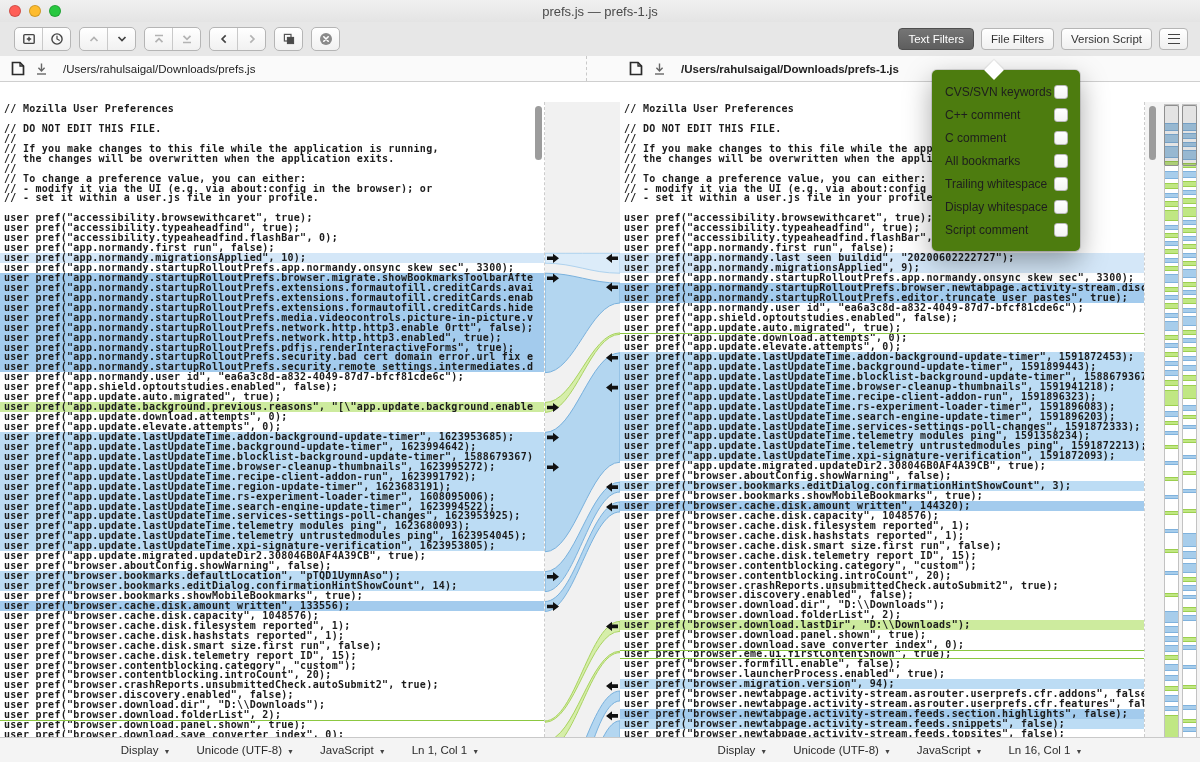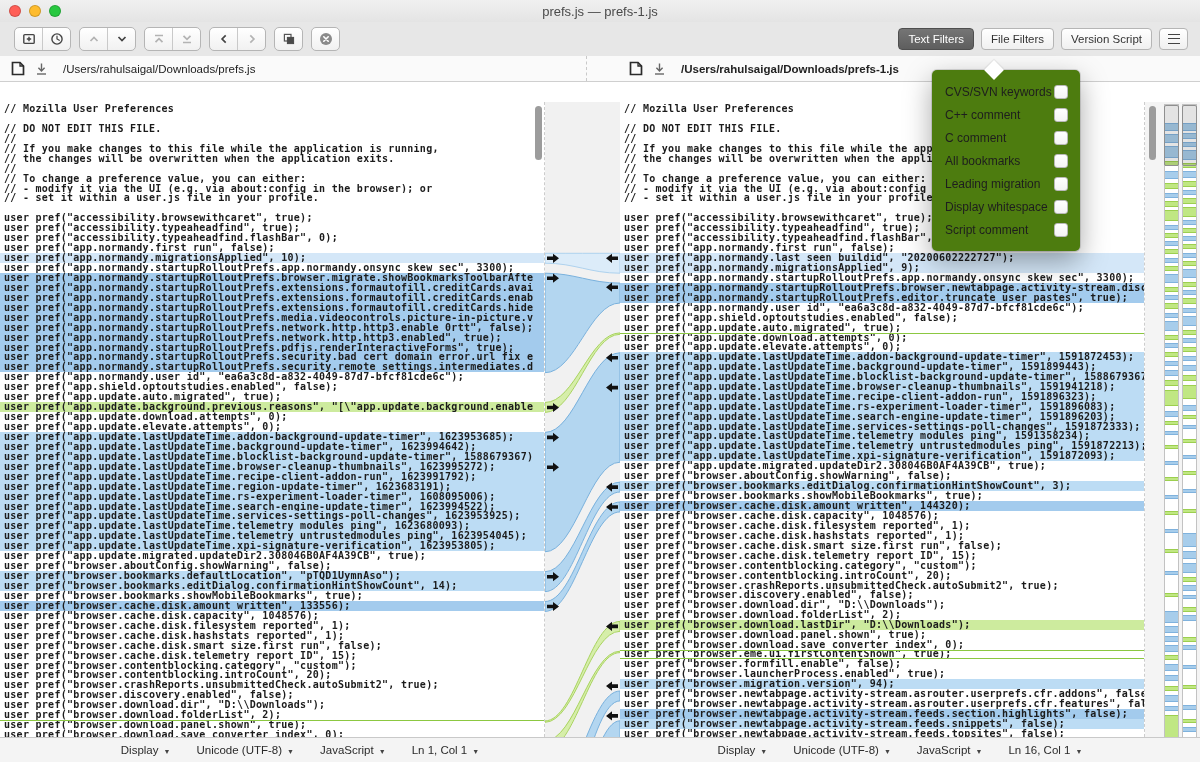--- a/index.html
+++ b/index.html
@@ -554,21 +554,21 @@
       </div>
       <div class="prow">
         <span class="plabel">C comment</span>
         <span class="pcheck"></span>
       </div>
       <div class="prow">
         <span class="plabel">All bookmarks</span>
         <span class="pcheck"></span>
       </div>
       <div class="prow">
-        <span class="plabel">Leading migration</span>
+        <span class="plabel">Trailing whitespace</span>
         <span class="pcheck"></span>
       </div>
       <div class="prow">
         <span class="plabel">Display whitespace</span>
         <span class="pcheck"></span>
       </div>
       <div class="prow">
         <span class="plabel">Script comment</span>
         <span class="pcheck"></span>
       </div>

